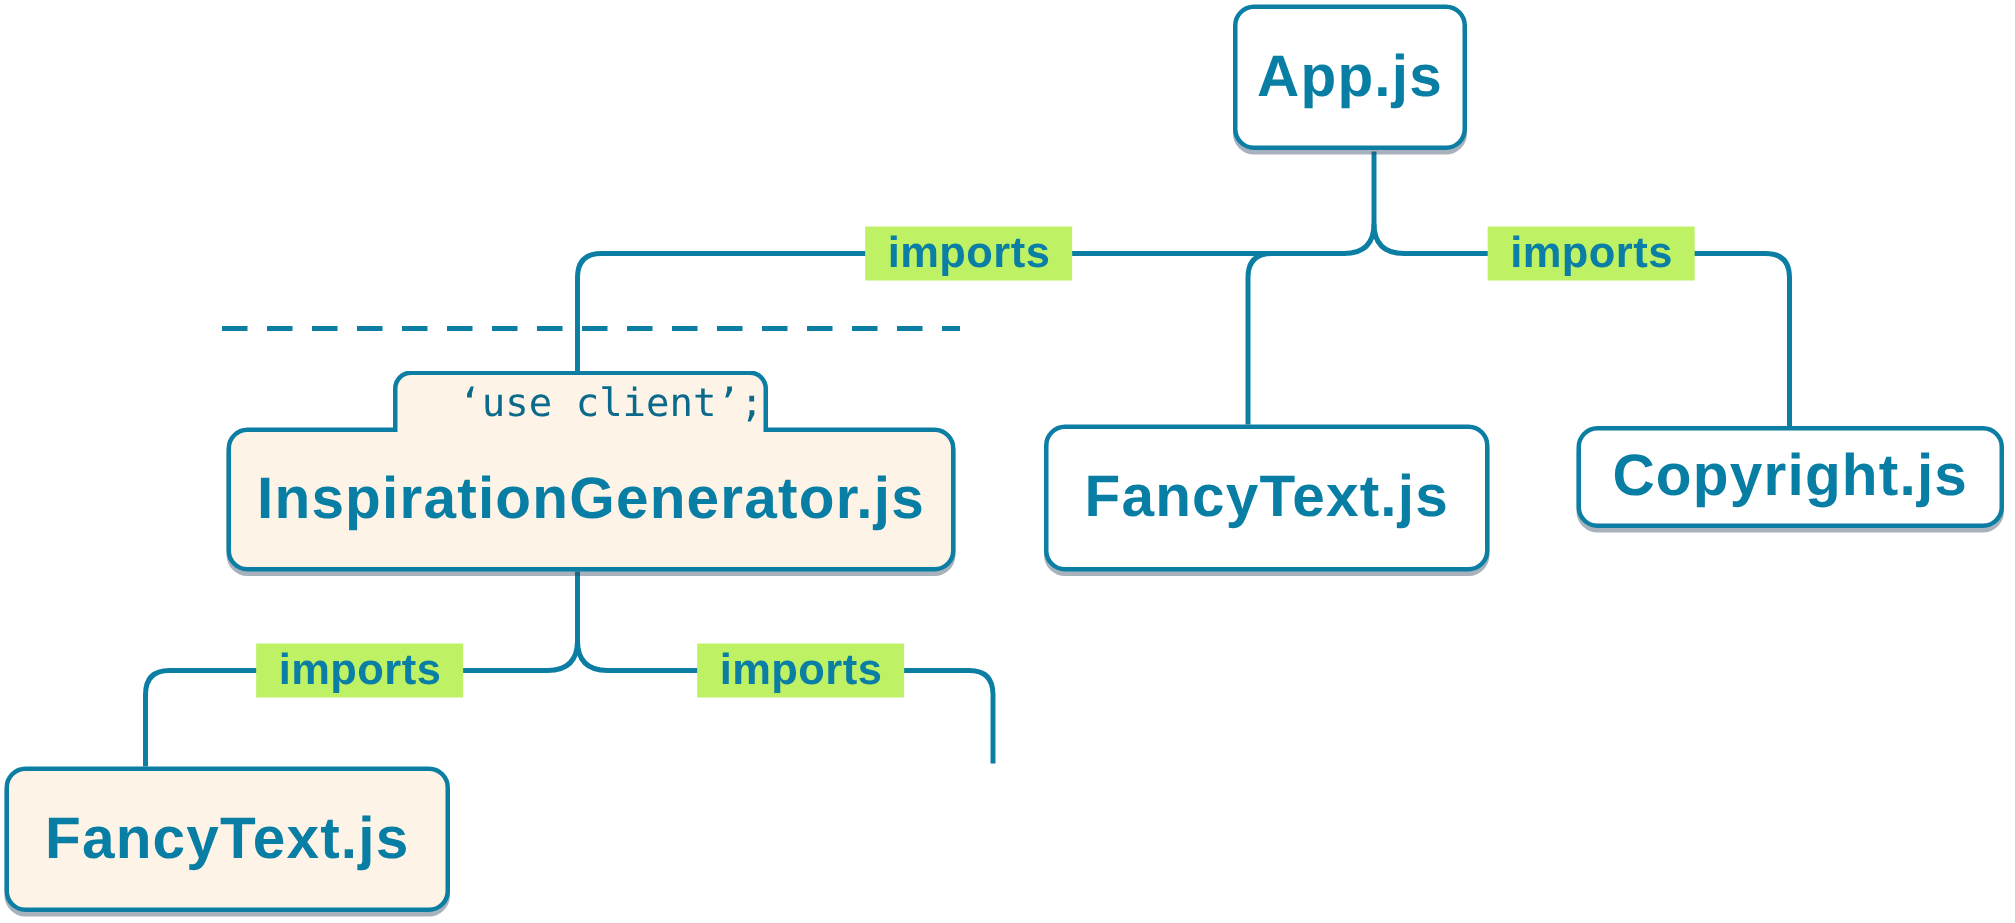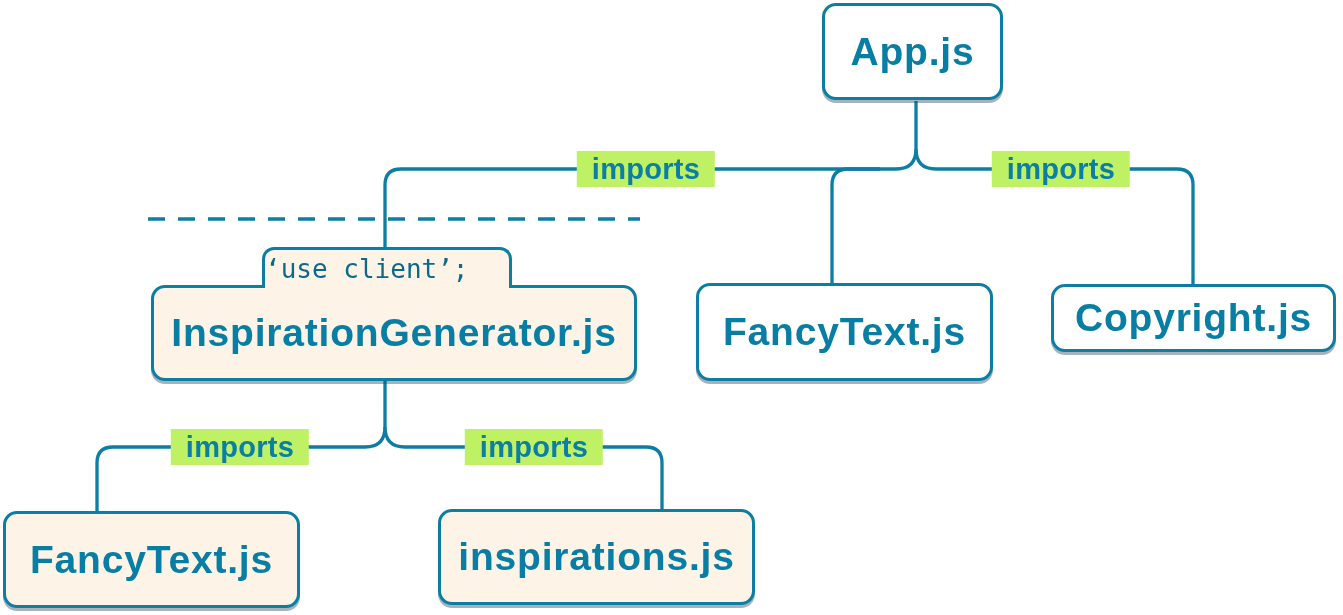--- a/index.html
+++ b/index.html
@@ -7,42 +7,42 @@
           font-family:"Liberation Sans",sans-serif;}
   .edges{position:absolute;left:0;top:0;}
   .node{position:absolute;box-sizing:border-box;border:3.3px solid #0c7ea3;border-radius:14px;
         display:flex;align-items:center;justify-content:center;
         font-weight:700;font-size:39px;letter-spacing:0.8px;color:#087ea4;
         box-shadow:0 3px 0 rgba(46,72,95,.42);}
   .server{background:#ffffff;}
   .client{background:#fdf3e6;}
   .directive-tab{position:absolute;box-sizing:border-box;border:3.3px solid #0c7ea3;border-bottom:none;
         border-radius:12px 12px 0 0;background:#fdf3e6;z-index:3;
-        display:flex;align-items:center;justify-content:flex-start;
+        display:flex;align-items:center;justify-content:flex-end;
         font-family:"DejaVu Sans Mono",monospace;font-size:26px;font-weight:400;color:#0b6a8c;}
   .imports-label{position:absolute;transform:translate(-50%,-50%);background:#bef264;
         padding:0 15px;font-weight:700;font-size:29px;letter-spacing:0.3px;color:#0a7ea4;line-height:36px;white-space:nowrap;}
 </style>
 </head>
 <body>
 
 <div class="canvas">
 
   <svg class="edges" width="1343" height="615" viewBox="0 0 1343 615">
     <g fill="none" stroke="#0c7ea3" stroke-width="3.3">
       <path d="M 916 101 L 916 149 Q 916 169 896 169 L 401 169 Q 385 169 385 185 L 385 250"></path>
       <path d="M 880 169 L 848 169 Q 832 169 832 185 L 832 283"></path>
       <path d="M 916 149 Q 916 169 936 169 L 1177 169 Q 1193 169 1193 185 L 1193 284"></path>
       <path d="M 385 381 L 385 427 Q 385 447 365 447 L 113 447 Q 97 447 97 463 L 97 511"></path>
       <path d="M 385 427 Q 385 447 405 447 L 646 447 Q 662 447 662 463 L 662 509"></path>
       <path stroke-dasharray="17 13" d="M 148 219 L 640 219"></path>
     </g>
   </svg>
 
-  <div class="node server" style="left:822px;top:3px;width:181px;height:97px;">
+  <div class="node server" style="left:822px;top:3px;width:156px;height:97px;">
     <span>App.js</span>
   </div>
 
   <div class="node client" style="left:151px;top:285px;width:486px;height:96px;">
     <span>InspirationGenerator.js</span>
   </div>
 
   <div class="directive-tab" style="left:262px;top:247px;width:250px;height:41px;">
     <span>‘use client’;</span>
   </div>
@@ -52,23 +52,20 @@
   </div>
 
   <div class="node server" style="left:1051px;top:284px;width:285px;height:68px;">
     <span>Copyright.js</span>
   </div>
 
   <div class="node client" style="left:3px;top:511px;width:297px;height:97px;">
     <span>FancyText.js</span>
   </div>
 
-  <div class="node client" style="left:438px;top:509px;width:317px;height:96px;">
-    <span>inspirations.js</span>
-  </div>
 
   <div class="imports-label" style="left:646px;top:169px;">
     <span>imports</span>
   </div>
   <div class="imports-label" style="left:1061px;top:169px;">
     <span>imports</span>
   </div>
   <div class="imports-label" style="left:240px;top:447px;">
     <span>imports</span>
   </div>

